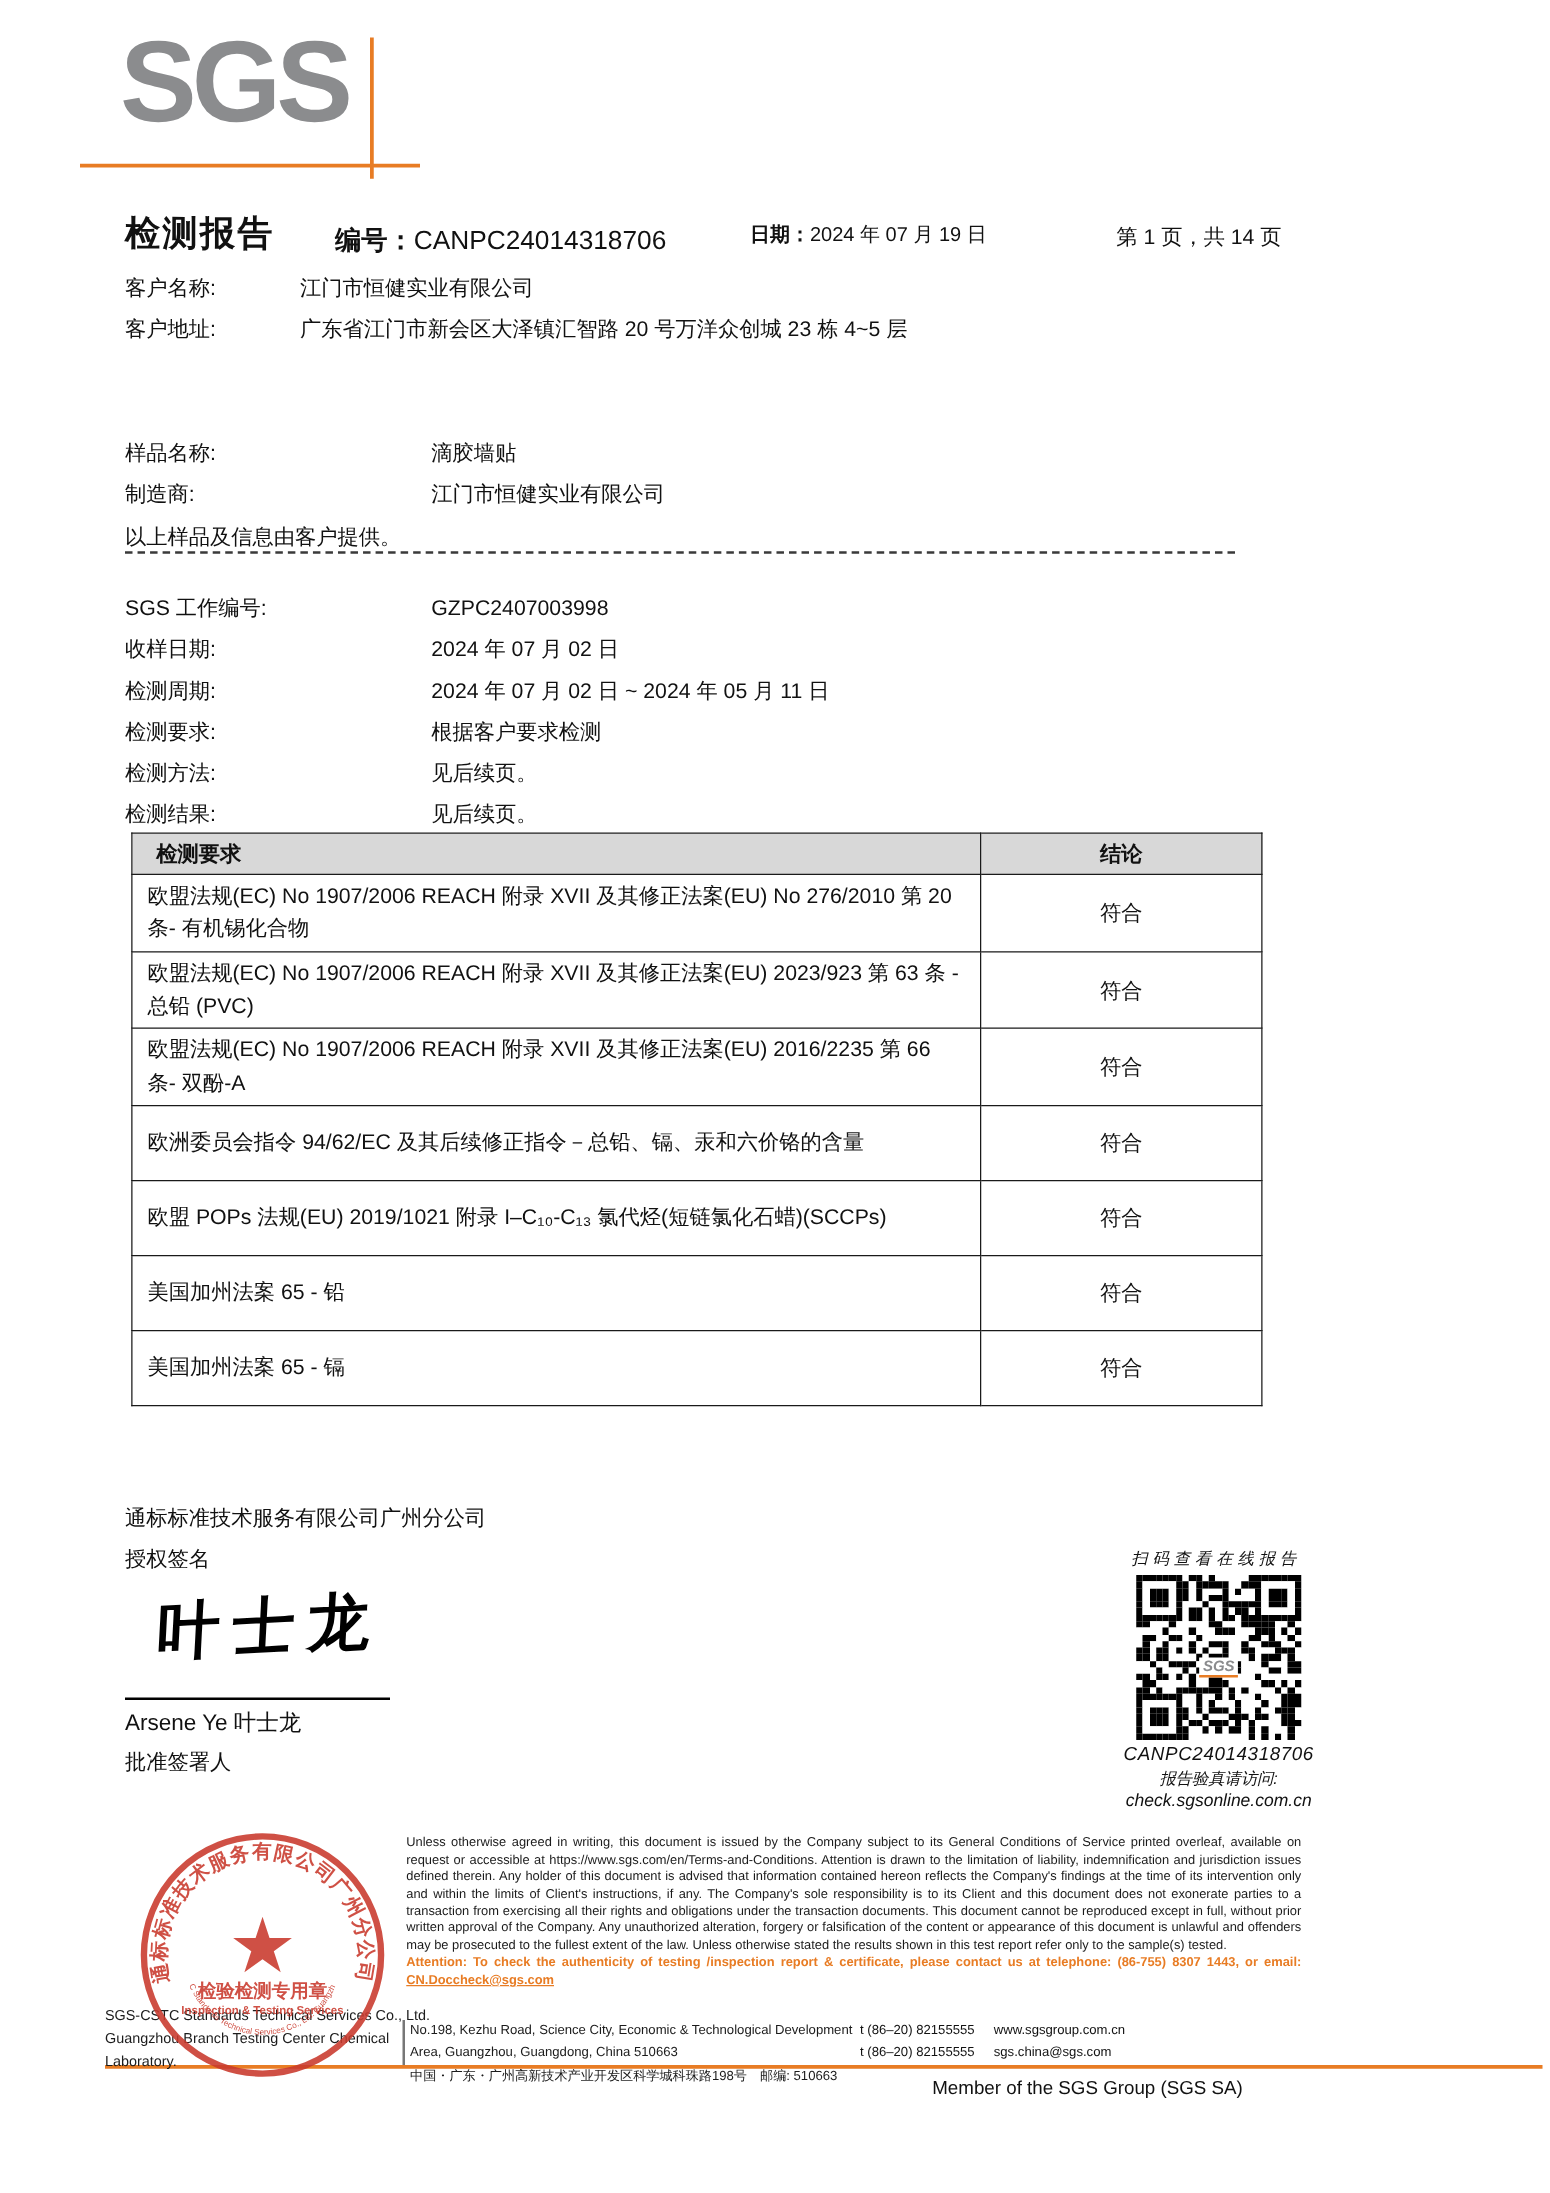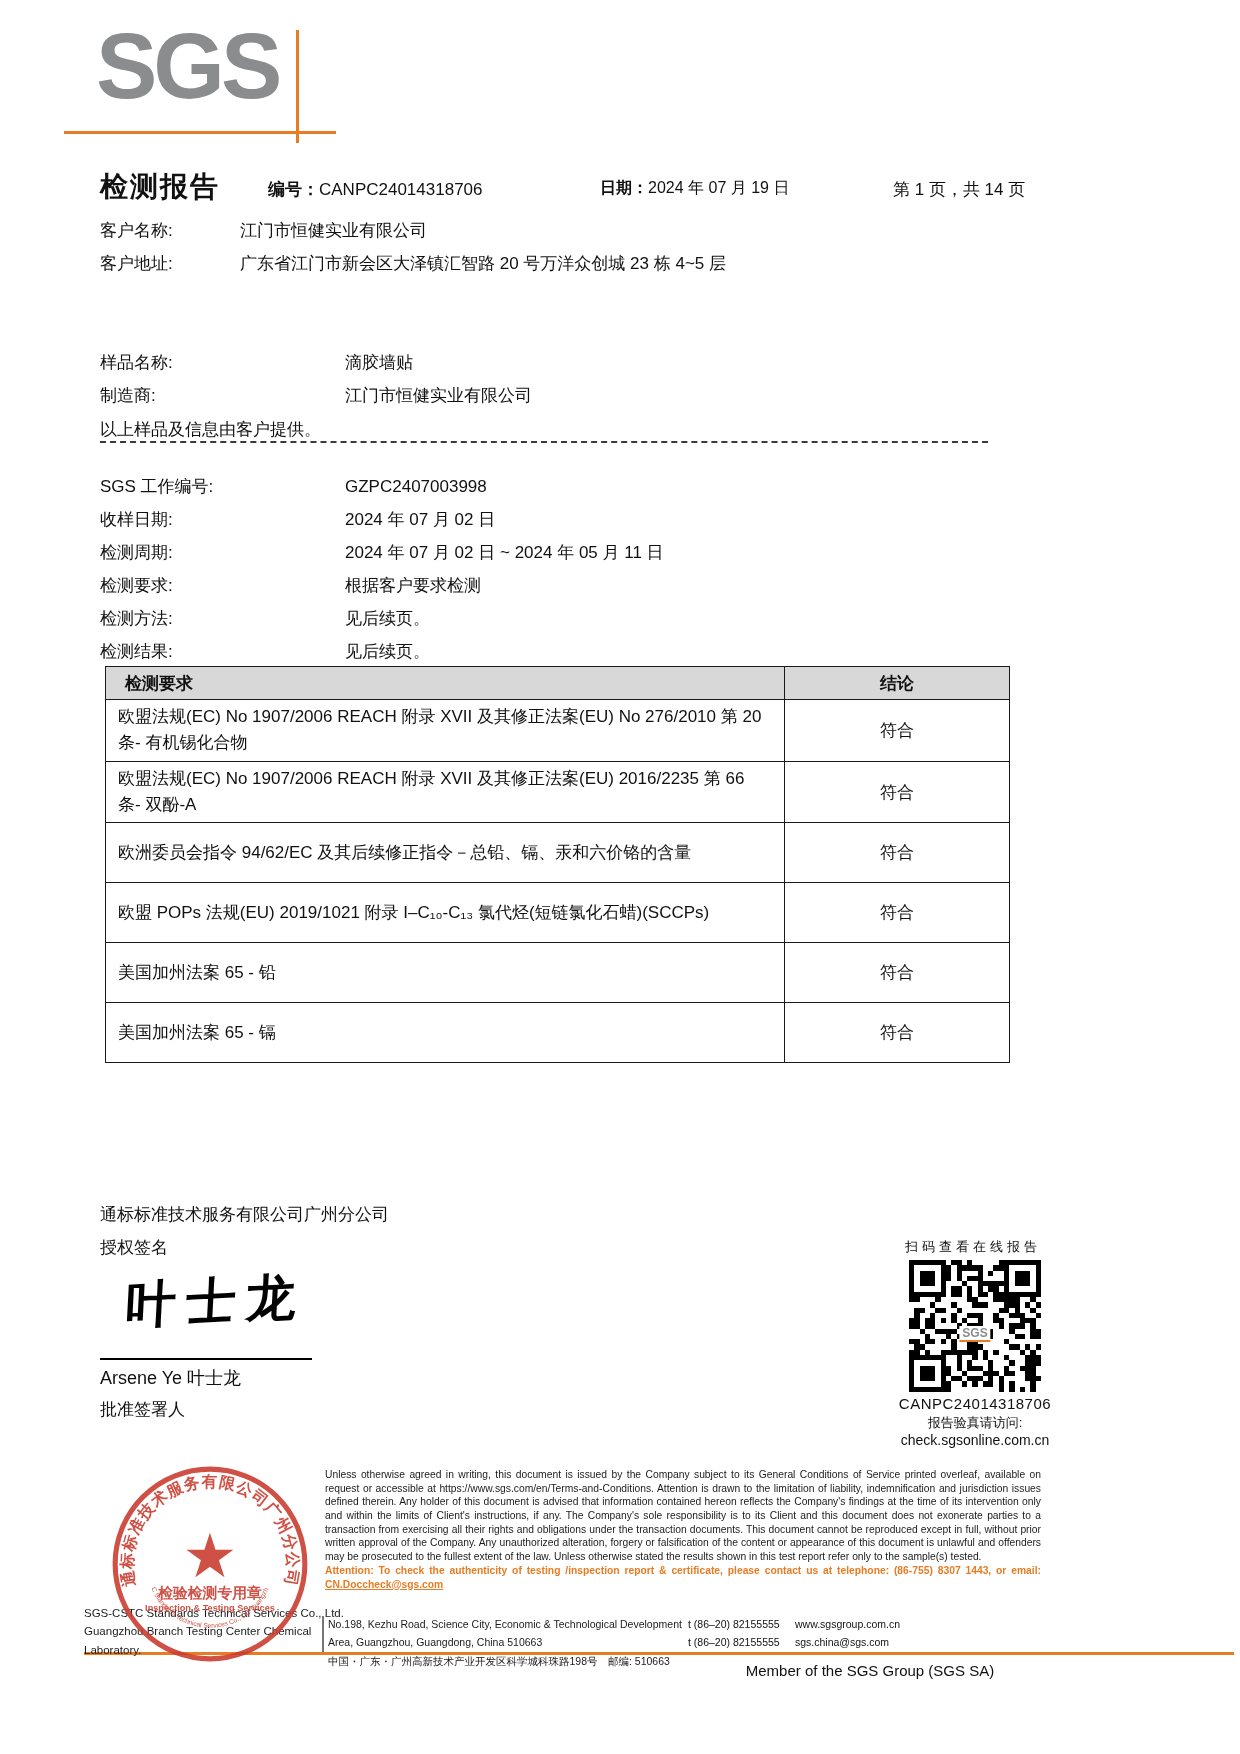--- a/index.html
+++ b/index.html
@@ -8,21 +8,21 @@
   .page { position:relative; width:1240px; height:1754px; margin:0 auto; background:#fff; overflow:hidden; }
 
   
   .logo-text { position:absolute; left:96px; top:14px; font-size:92px; font-weight:bold;
                letter-spacing:-4px; color:#8b8c8e; font-family:"Liberation Sans",sans-serif; }
   .logo-hline { position:absolute; left:64px; top:131px; width:272px; height:3px; background:#e87c24; }
   .logo-vline { position:absolute; left:296px; top:30px; width:3px; height:113px; background:#e87c24; }
 
   
   .doc-title { position:absolute; left:100px; top:168px; font-size:28px; font-weight:bold; letter-spacing:2px; }
-  .hdr-no    { position:absolute; left:268px; top:178px; font-size:17px; }
+  .hdr-no    { position:absolute; left:268px; top:178px; font-size:21px; }
   .hdr-date  { position:absolute; left:600px; top:178px; font-size:16px; }
   .hdr-page  { position:absolute; left:893px; top:178px; font-size:17px; }
   .hdr-label { font-weight:bold; }
 
   
   .kv-row { position:absolute; font-size:17px; line-height:22px; }
   .kv-row .lbl { display:inline-block; vertical-align:top; }
   .kv-row .val { display:inline-block; vertical-align:top; }
 
   .client-name { left:100px; top:220px; }
@@ -55,21 +55,21 @@
   .sig-company { position:absolute; left:100px; top:1203px; font-size:17px; }
   .sig-label   { position:absolute; left:100px; top:1236px; font-size:17px; }
   .sig-script  { position:absolute; left:126px; top:1268px; font-size:50px;
                  font-family:"DejaVu Serif",serif; font-weight:bold;
                  transform:rotate(-3deg) skewX(-6deg); letter-spacing:10px; color:#000; }
   .sig-line    { position:absolute; left:100px; top:1358px; width:212px; border-top:2px solid #000; }
   .sig-name    { position:absolute; left:100px; top:1366px; font-size:18px; }
   .sig-title   { position:absolute; left:100px; top:1398px; font-size:17px; }
 
   
-  .qr-block { position:absolute; left:893px; top:1238px; width:164px; text-align:center; }
+  .qr-block { position:absolute; left:893px; top:1238px; width:164px; text-align:center;font-style:italic; }
   .qr-caption { font-size:13px; letter-spacing:4px; white-space:nowrap; margin-left:-4px; }
   .qr-wrap { position:relative; width:132px; height:132px; margin:4px auto 0; }
   .qr-modules { display:grid; grid-template-columns:repeat(25,1fr); grid-template-rows:repeat(25,1fr);
                 width:132px; height:132px; }
   .qr-modules i { background:#fff; }
   .qr-modules i.on { background:#000; }
   .qr-center { position:absolute; left:50%; top:56%; transform:translate(-50%,-50%);
                background:#fff; color:#8b8c8e; font-weight:bold; font-size:12px;
                padding:0 3px; border-bottom:2px solid #e87c24; line-height:14px; }
   .qr-code-text { font-size:15px; margin-top:3px; letter-spacing:.5px; }
@@ -138,20 +138,24 @@
   <table class="results">
     <thead>
       <tr>
         <th class="req">检测要求</th>
         <th class="con">结论</th>
       </tr>
     </thead>
     <tbody>
       <tr>
           <td class="req">欧盟法规(EC) No 1907/2006 REACH 附录 XVII 及其修正法案(EU) No 276/2010 第 20 条- 有机锡化合物</td>
+          <td class="con">符合</td>
+        </tr>
+      <tr>
+          <td class="req">欧盟法规(EC) No 1907/2006 REACH 附录 XVII 及其修正法案(EU) 2023/923 第 63 条 - 总铅 (PVC)</td>
           <td class="con">符合</td>
         </tr>
       <tr>
           <td class="req">欧盟法规(EC) No 1907/2006 REACH 附录 XVII 及其修正法案(EU) 2016/2235 第 66 条- 双酚-A</td>
           <td class="con">符合</td>
         </tr>
       <tr>
           <td class="req">欧洲委员会指令 94/62/EC 及其后续修正指令－总铅、镉、汞和六价铬的含量</td>
           <td class="con">符合</td>
         </tr>

